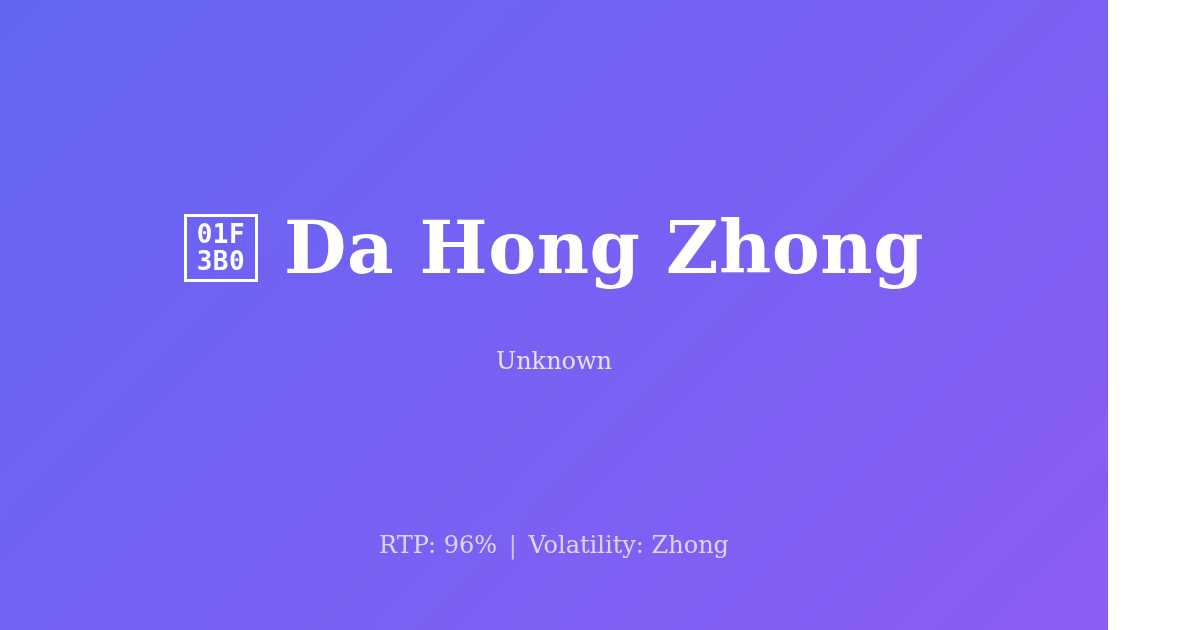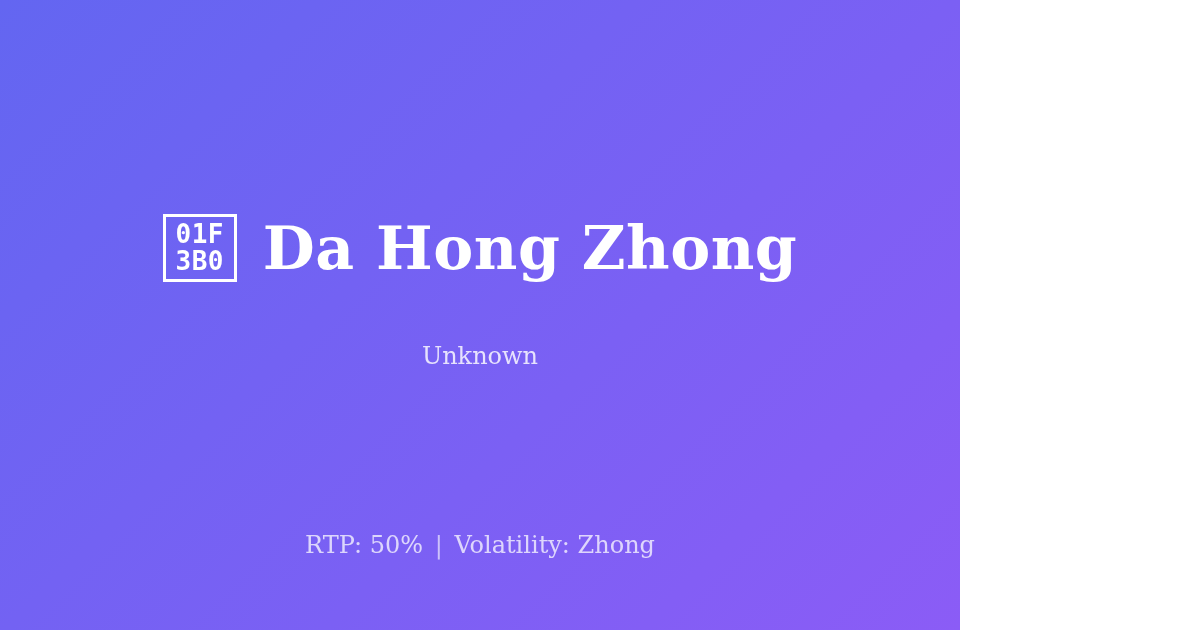--- a/index.html
+++ b/index.html
@@ -13,21 +13,21 @@
     height: 630px;
     overflow: hidden;
     font-family: "DejaVu Serif", "Liberation Serif", serif;
     -webkit-font-smoothing: antialiased;
   }
 
   
   .og-card {
     position: relative;
     box-sizing: border-box;
-    width: 960px;
+    width: 1108px;
     height: 630px;
     background: linear-gradient(135deg, #6366f1 0%, #8b5cf6 100%);
     display: flex;
     flex-direction: column;
     align-items: flex-end;
     justify-content: center;
     overflow: hidden;
   }
 
   
@@ -70,21 +70,21 @@
     font-size: 26px;
     font-weight: 700;
     letter-spacing: 0.5px;
     color: #ffffff;
     line-height: 1.02;
   }
 
   .game-title {
     margin: 0;
     font-family: "DejaVu Serif", "Liberation Serif", serif;
-    font-size: 60px;
+    font-size: 72px;
     font-weight: 700;
     color: #ffffff;
     letter-spacing: 0.5px;
     line-height: 1.1;
     white-space: nowrap;
   }
 
   .game-subtitle {
     margin: 60px 0 0 0;
     font-family: "DejaVu Serif", "Liberation Serif", serif;
@@ -131,18 +131,18 @@
 
       <h1 class="game-title">Da Hong Zhong</h1>
 
     </div>
 
     <p class="game-subtitle">Unknown</p>
 
   </div>
 
   <div class="meta">
-    <span>RTP: 50%</span>
+    <span>RTP: 96%</span>
     <span class="sep">|</span>
     <span>Volatility: Zhong</span>
   </div>
 
 </div>
 
 </body></html>

